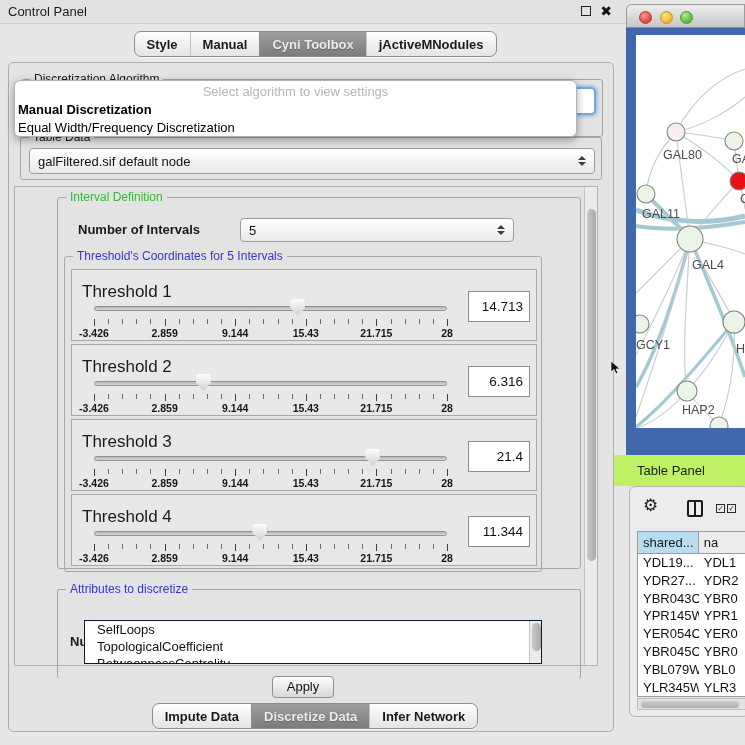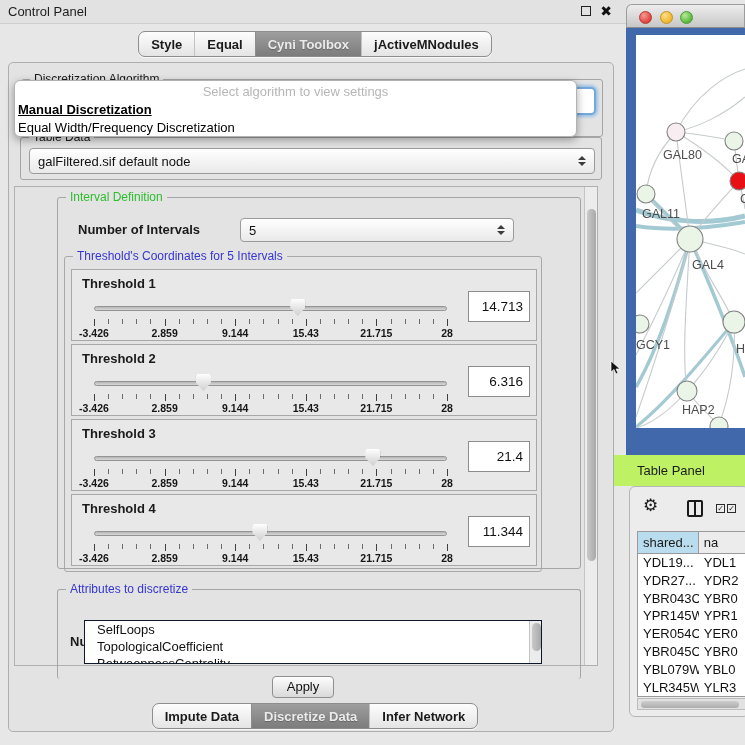--- a/index.html
+++ b/index.html
@@ -50,33 +50,33 @@
   
   #algo-combo-ghost { left:30px; top:87px; width:566px; height:28px; background:#fff;
     border:2px solid #74a8d9; border-radius:5px; box-shadow:0 0 3px 2px #9cc3e8; }
 
   
   #algo-popup { left:14px; top:80px; width:563px; height:57px; background:#fff;
     border:1px solid #b2b2b2; border-radius:6px; box-shadow:0 3px 9px rgba(0,0,0,.35); z-index:5;
     overflow:hidden; padding-top:2px; }
   .popup-placeholder { text-align:center; color:#b6b6b6; font-size:13px; height:18px; line-height:18px; }
   .popup-opt { font-size:13px; color:#000; height:18px; line-height:18px; padding-left:3px; }
-  .popup-opt.sel { font-weight:bold;text-decoration:underline; }
+  .popup-opt.sel { font-weight:bold; }
 
   
   #scrollview { left:14px; top:186px; width:584px; height:480px; background:#e3e3e3;
     border:1px solid #b0b0b0; }
   .vscroll { position:absolute; top:0; right:0; width:13px; height:100%;
     background:#ececec; border-left:1px solid #c4c4c4; }
   .vscroll .vthumb { position:absolute; left:1.5px; width:9px; border-radius:5px;
     background:linear-gradient(90deg,#c9c9c9,#a9a9a9); }
 
   .thr-panel { position:absolute; left:6px; width:466px; height:72px;
     background:#e8e8e8; border:1px solid #a8a8a8; }
-  .thr-label { position:absolute; left:10px; top:6px; font-weight:bold; font-size:13px; }
+  .thr-label { position:absolute; left:10px; top:12px; font-weight:normal; font-size:17px; }
   .sliderwrap { position:absolute; left:22px; top:28px; width:353px; height:42px; }
   .track { position:absolute; left:0; top:8px; width:100%; height:5px; border-radius:3px;
     background:linear-gradient(#b6b6b6,#d8d8d8); border:1px solid #939393; }
   .thumb { position:absolute; top:1px; width:15px; height:17px;
     background:linear-gradient(#fefefe,#cfcfcf);
     clip-path:polygon(10% 0,90% 0,100% 14%,100% 52%,50% 100%,0 52%,0 14%);
     filter:drop-shadow(0 0 1px rgba(0,0,0,.6)); }
   .ticks { position:absolute; left:0; top:21px; width:100%; height:8px; }
   .tick { position:absolute; top:0; width:1px; height:5px; background:#6b6b6b; }
   .tick.major { height:7px; background:#3f3f3f; }
@@ -148,21 +148,21 @@
       <span class="close-ic">✖</span>
     </span>
   </div>
 
   <div id="top-tabs" class="abs">
       <div class="tabgroup">
         <div class="tab">
           <span>Style</span>
         </div>
         <div class="tab">
-          <span>Equal</span>
+          <span>Manual</span>
         </div>
         <div class="tab sel">
           <span>Cyni Toolbox</span>
         </div>
         <div class="tab">
           <span>jActiveMNodules</span>
         </div>
       </div>
     </div>
 

